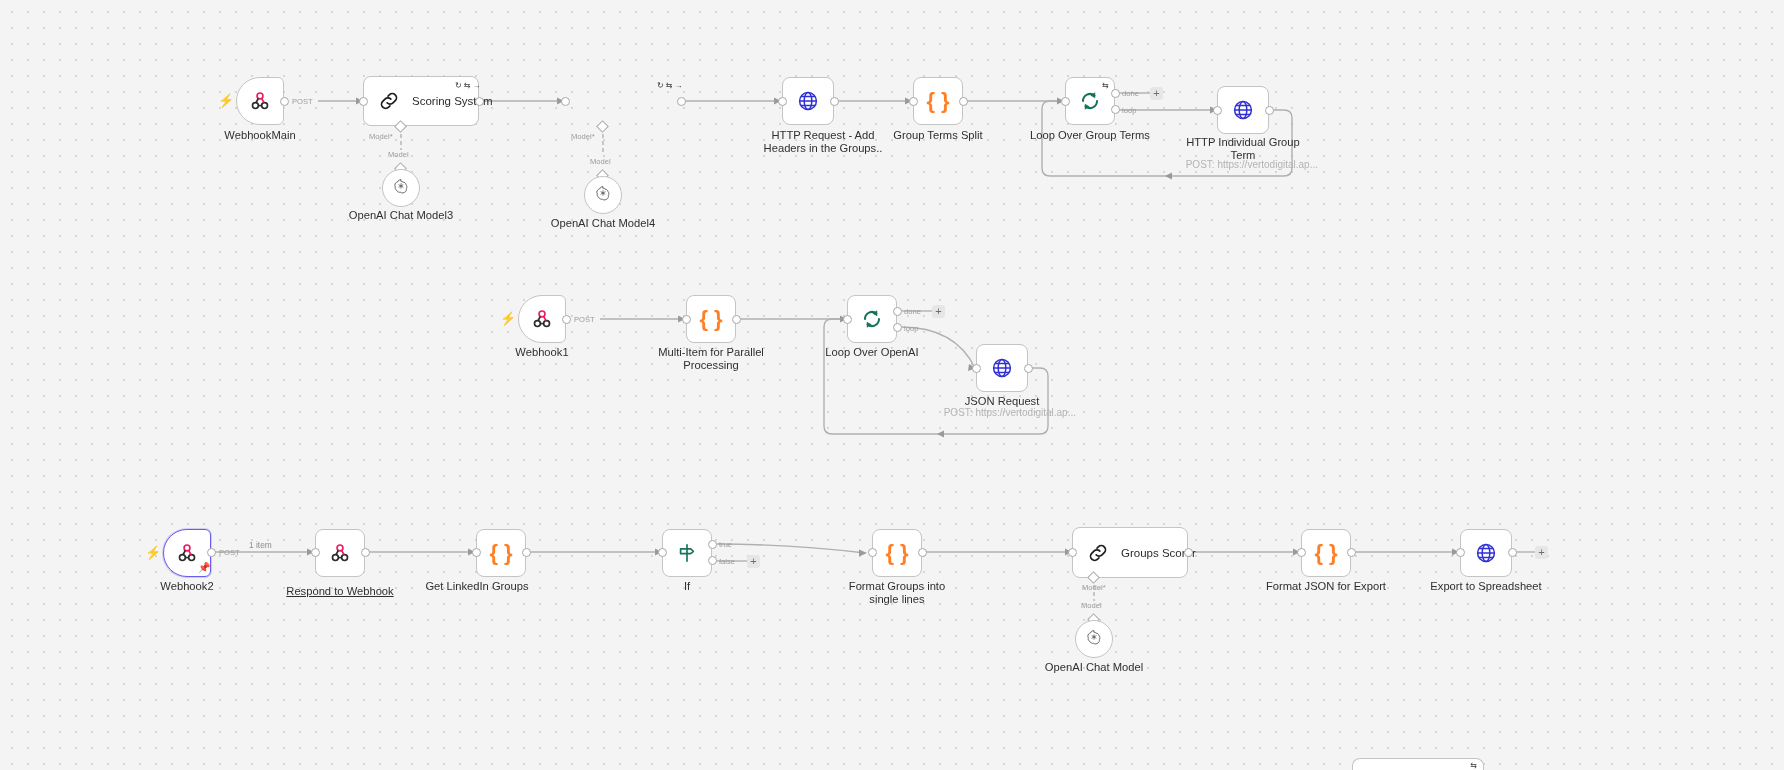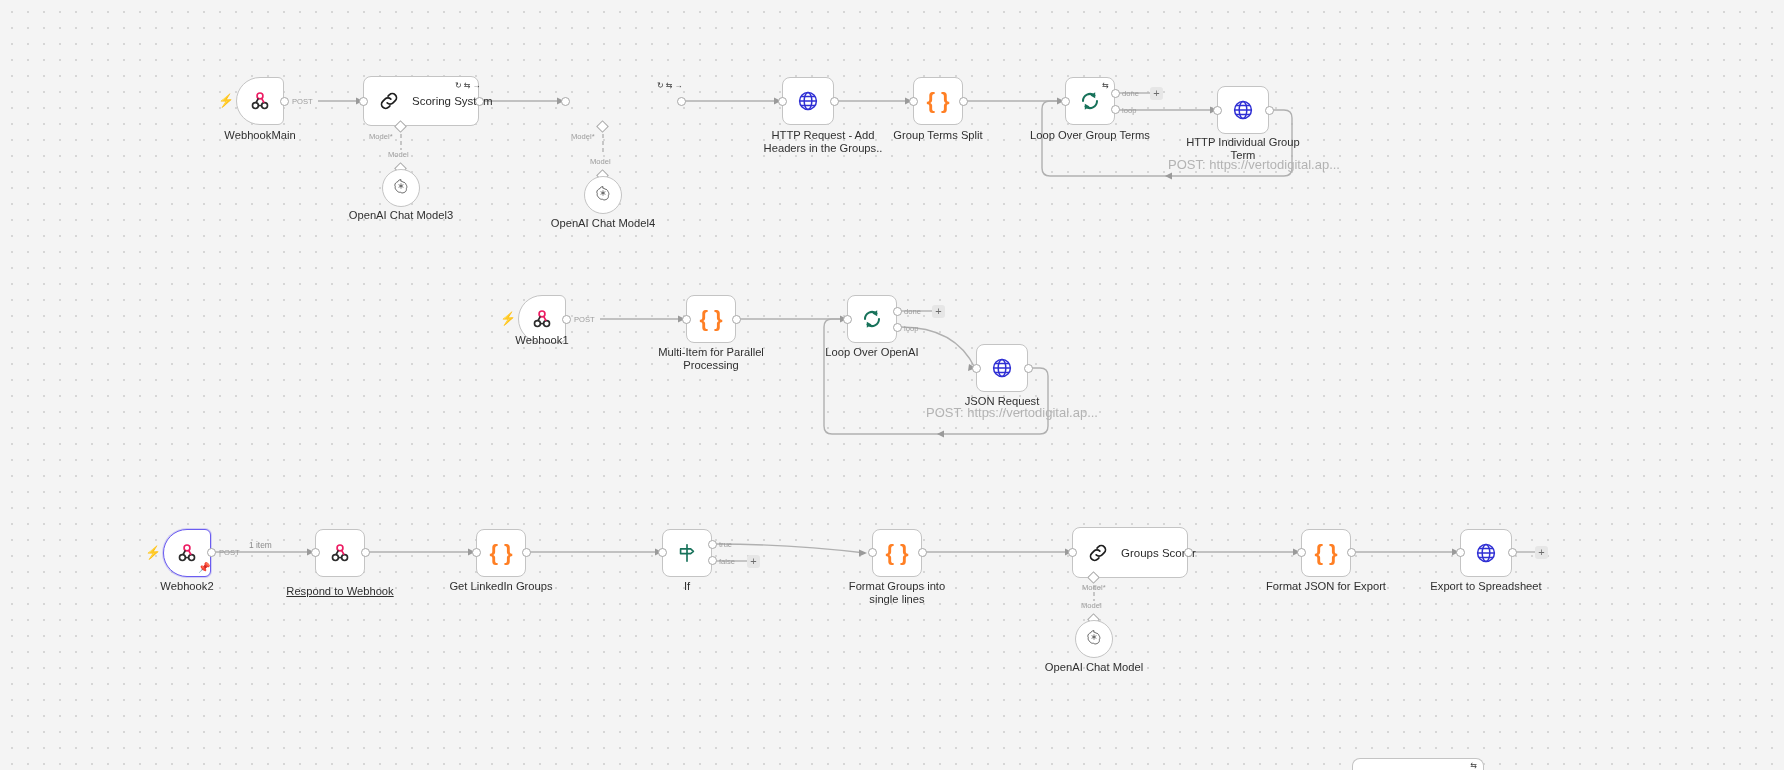--- a/index.html
+++ b/index.html
@@ -27,21 +27,21 @@
   .node.trigger{border-top-left-radius:32px;border-bottom-left-radius:32px;}
   .node.wide{justify-content:flex-start;padding-left:14px;gap:12px;}
   .node .glyph{display:flex;align-items:center;justify-content:center;line-height:1;}
   .node .wtitle{font-size:11.5px;color:#2b2b2b;white-space:nowrap;}
 
   .circ{position:absolute;border-radius:50%;background:#fff;border:1px solid #a8a8a8;
         width:9px;height:9px;box-sizing:border-box;}
 
   .label{position:absolute;text-align:center;font-size:11.2px;color:#2f2f2f;
          line-height:12.5px;white-space:pre-line;pointer-events:none;}
-  .sublabel{position:absolute;text-align:right;font-size:13px;color:#b3b3b3;
+  .sublabel{position:absolute;text-align:right;font-size:10px;color:#b3b3b3;
             line-height:10px;white-space:nowrap;pointer-events:none;}
   .porttag{position:absolute;font-size:7.6px;color:#9b9b9b;white-space:nowrap;pointer-events:none;}
   .conntag{position:absolute;font-size:8.4px;color:#8a8a8a;white-space:nowrap;pointer-events:none;}
   .diamond{position:absolute;width:9px;height:9px;background:#fff;border:1px solid #a8a8a8;
            transform:rotate(45deg);box-sizing:border-box;}
   .plusbtn{position:absolute;width:13px;height:13px;border-radius:3px;background:#e6e6e6;
            color:#6d6d6d;font-size:11px;line-height:12px;text-align:center;}
   .bolt{position:absolute;color:#ff4d4d;font-size:13px;line-height:13px;}
   .badge{position:absolute;display:flex;gap:2px;align-items:center;color:#3d3d3d;}
   .pin{position:absolute;color:#5b4de0;font-size:10px;line-height:10px;}
@@ -251,21 +251,21 @@
       <circle cx="17" cy="17" r="3.2" stroke="#2b2b2b" stroke-width="1.8"></circle>
       <circle cx="12" cy="6.5" r="3.2" stroke="#ec1b62" stroke-width="1.8"></circle>
       <path d="M10.2 9.2 L7.6 13.9" stroke="#2b2b2b" stroke-width="1.8"></path>
       <path d="M13.8 9.2 L16.4 13.9" stroke="#ec1b62" stroke-width="1.8"></path>
       <path d="M10.2 17 L13.8 17" stroke="#2b2b2b" stroke-width="1.8"></path>
     </svg>
   </span>
 </div>
 <div class="circ" style="left:562px;top:315px;"></div>
 <span class="porttag" style="left:574px;top:315px;">POST</span>
-<div class="label" style="left:482px;top:334px;width:120px;">Webhook1</div>
+<div class="label" style="left:482px;top:346px;width:120px;">Webhook1</div>
 
 <div class="node" style="left:686px;top:295px;width:50px;height:48px;">
   <span class="glyph" style="font-size:22px;color:#ff7f24;font-weight:bold;">{&nbsp;}</span>
 </div>
 <div class="circ" style="left:682px;top:315px;"></div>
 <div class="circ" style="left:732px;top:315px;"></div>
 <div class="label" style="left:648px;top:346px;width:126px;">Multi-Item for Parallel
 Processing</div>
 
 <div class="node" style="left:847px;top:295px;width:50px;height:48px;">
@@ -333,21 +333,21 @@
 </div>
 <div class="circ" style="left:311px;top:548px;"></div>
 <div class="circ" style="left:361px;top:548px;"></div>
 <div class="label" style="left:280px;top:585px;width:120px;text-decoration:underline;">Respond to Webhook</div>
 
 <div class="node" style="left:476px;top:529px;width:50px;height:48px;">
   <span class="glyph" style="font-size:22px;color:#ff7f24;font-weight:bold;">{&nbsp;}</span>
 </div>
 <div class="circ" style="left:472px;top:548px;"></div>
 <div class="circ" style="left:522px;top:548px;"></div>
-<div class="label" style="left:441px;top:580px;width:120px;">Get LinkedIn Groups</div>
+<div class="label" style="left:417px;top:580px;width:120px;">Get LinkedIn Groups</div>
 
 <div class="node" style="left:662px;top:529px;width:50px;height:48px;">
   <span class="glyph">
     <svg width="22" height="22" viewBox="0 0 24 24" fill="none">
       <path d="M12 3v18" stroke="#17725a" stroke-width="1.8" stroke-linecap="round"></path>
       <path d="M5 7.5h11l3 2.6-3 2.6H5z" stroke="#17725a" stroke-width="1.8" stroke-linejoin="round"></path>
     </svg>
   </span>
 </div>
 <div class="circ" style="left:658px;top:548px;"></div>

